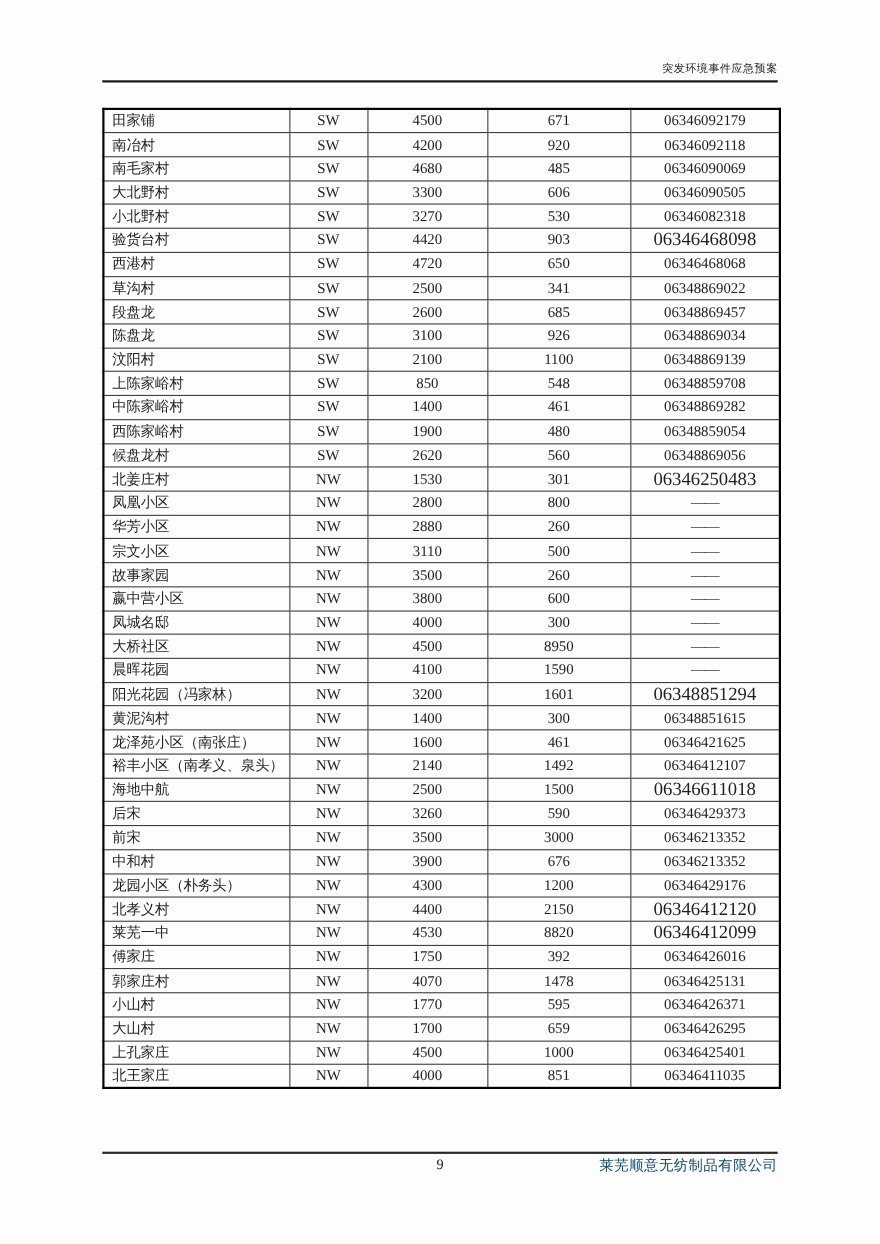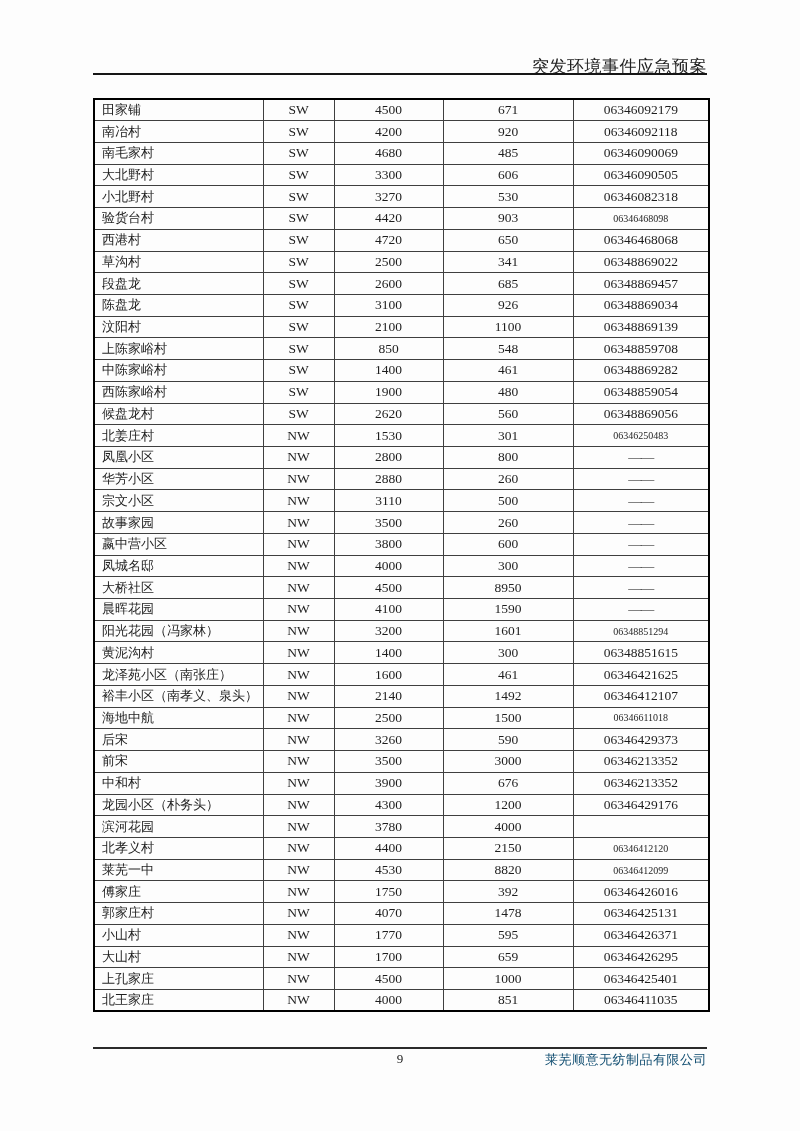--- a/index.html
+++ b/index.html
@@ -8,21 +8,21 @@
     width: 800px; height: 1131px;
     font-family: "Liberation Serif", "DejaVu Serif", serif;
     color: #1c1c1c;
     position: relative;
     overflow: hidden;
   }
   .page { position: relative; width: 800px; height: 1131px; background: #fdfdfd; }
 
   .header-title {
     position: absolute; top: 55px; left: 93px; width: 614px;
-    text-align: right; font-size: 17px; letter-spacing: 0.5px; color: #222;
+    text-align: right; font-size: 10px; letter-spacing: 0.5px; color: #222;
   }
   .header-rule {
     position: absolute; top: 73px; left: 93px; width: 614px; height: 2px;
     background: #161616;
   }
 
   table.data-table {
     position: absolute; top: 98px; left: 93px; width: 615px;
     border-collapse: collapse; table-layout: fixed;
     border: 2px solid #000;
@@ -37,21 +37,21 @@
     white-space: nowrap;
     overflow: hidden;
     color: #1e1e1e;
   }
   table.data-table td.name {
     text-align: left;
     padding-left: 7px;
     font-size: 13px;
     margin-left: 15px;
   }
-  table.data-table td.phone.small { font-size: 10px; }
+  table.data-table td.phone.small { font-size: 17px; }
   table.data-table td.dash { color: #3a3a3a; letter-spacing: -1px; }
 
   .footer-rule {
     position: absolute; top: 1047px; left: 93px; width: 614px; height: 1.5px;
     background: #2a2a2a;
   }
   .page-num {
     position: absolute; top: 1051px; left: 93px; width: 614px;
     text-align: center; font-size: 13px; color: #222;
   }
@@ -302,27 +302,20 @@
           <td class="phone">06346213352</td>
         </tr>
         <tr>
           <td class="name">龙园小区（朴务头）</td>
           <td class="dir">NW</td>
           <td class="num">4300</td>
           <td class="num">1200</td>
           <td class="phone">06346429176</td>
         </tr>
         <tr>
-          <td class="name">滨河花园</td>
-          <td class="dir">NW</td>
-          <td class="num">3780</td>
-          <td class="num">4000</td>
-          <td class="phone"></td>
-        </tr>
-        <tr>
           <td class="name">北孝义村</td>
           <td class="dir">NW</td>
           <td class="num">4400</td>
           <td class="num">2150</td>
           <td class="phone small">06346412120</td>
         </tr>
         <tr>
           <td class="name">莱芜一中</td>
           <td class="dir">NW</td>
           <td class="num">4530</td>

